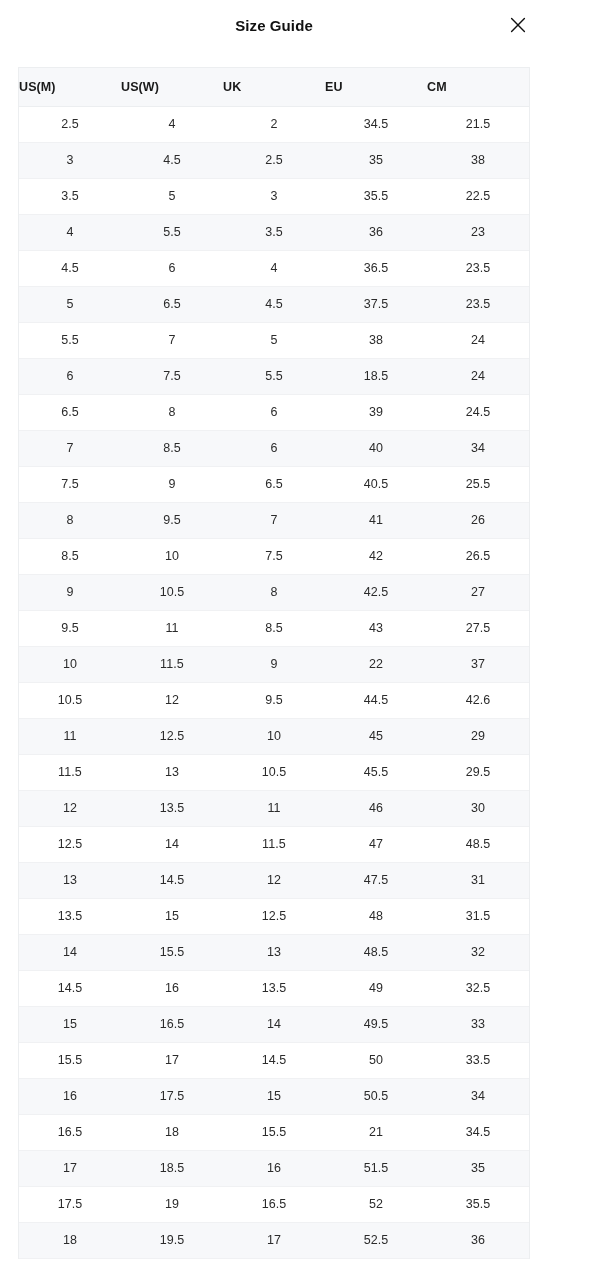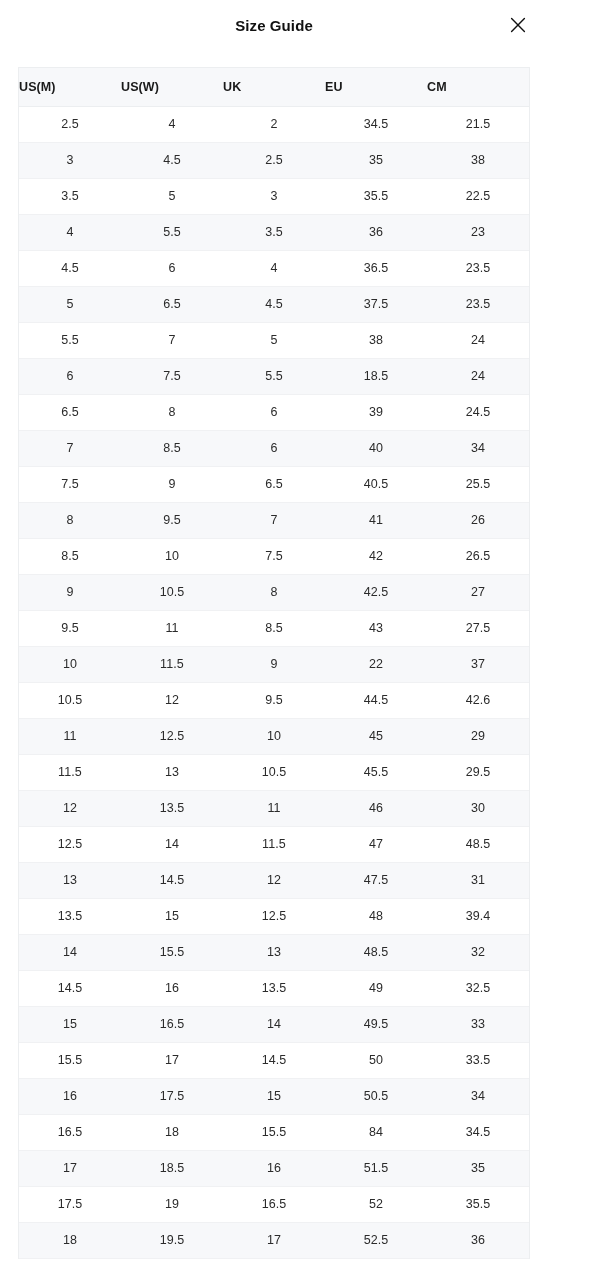--- a/index.html
+++ b/index.html
@@ -284,21 +284,21 @@
             <td>14.5</td>
             <td>12</td>
             <td>47.5</td>
             <td>31</td>
           </tr>
           <tr class="row-odd">
             <td>13.5</td>
             <td>15</td>
             <td>12.5</td>
             <td>48</td>
-            <td>39.4</td>
+            <td>31.5</td>
           </tr>
           <tr class="row-even">
             <td>14</td>
             <td>15.5</td>
             <td>13</td>
             <td>48.5</td>
             <td>32</td>
           </tr>
           <tr class="row-odd">
             <td>14.5</td>
@@ -325,21 +325,21 @@
             <td>16</td>
             <td>17.5</td>
             <td>15</td>
             <td>50.5</td>
             <td>34</td>
           </tr>
           <tr class="row-odd">
             <td>16.5</td>
             <td>18</td>
             <td>15.5</td>
-            <td>84</td>
+            <td>21</td>
             <td>34.5</td>
           </tr>
           <tr class="row-even">
             <td>17</td>
             <td>18.5</td>
             <td>16</td>
             <td>51.5</td>
             <td>35</td>
           </tr>
           <tr class="row-odd">

